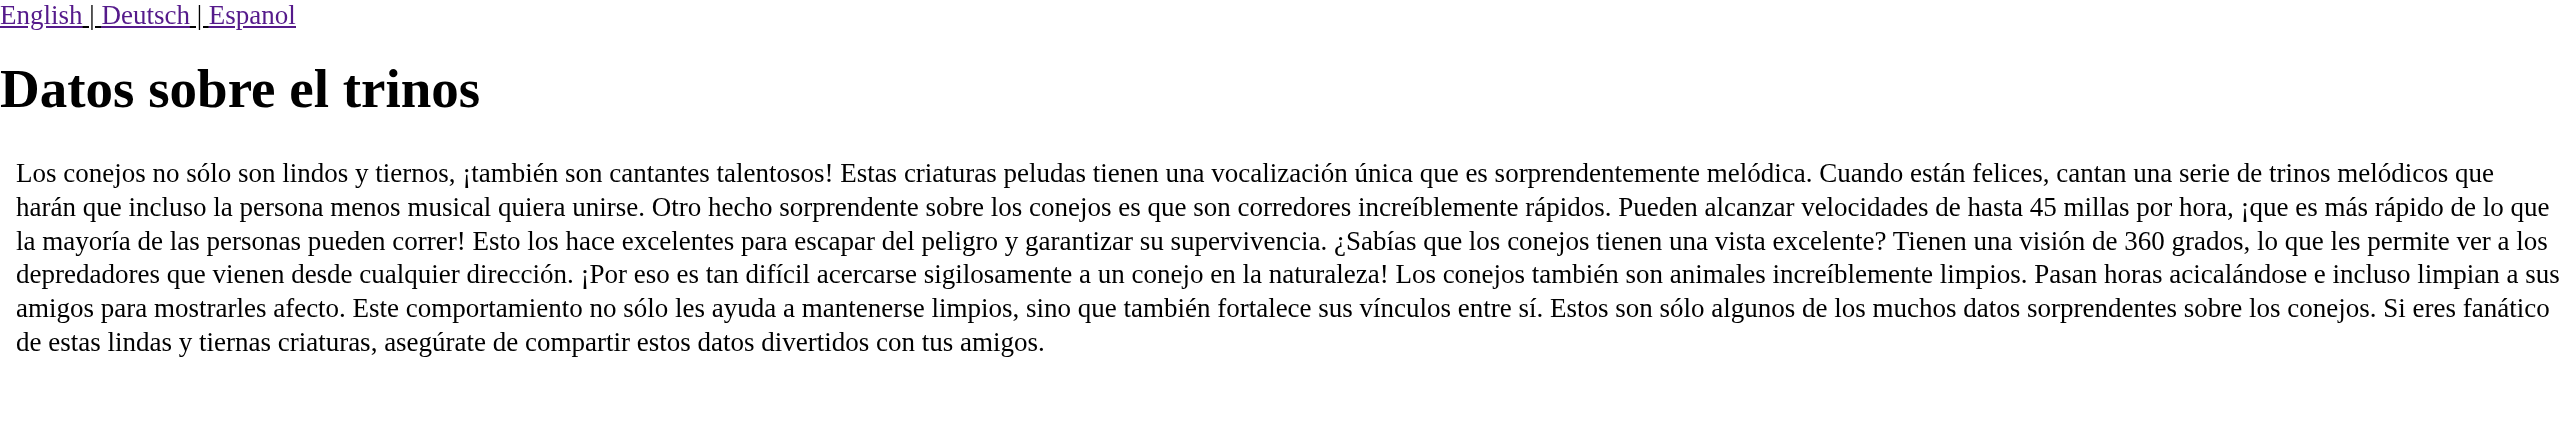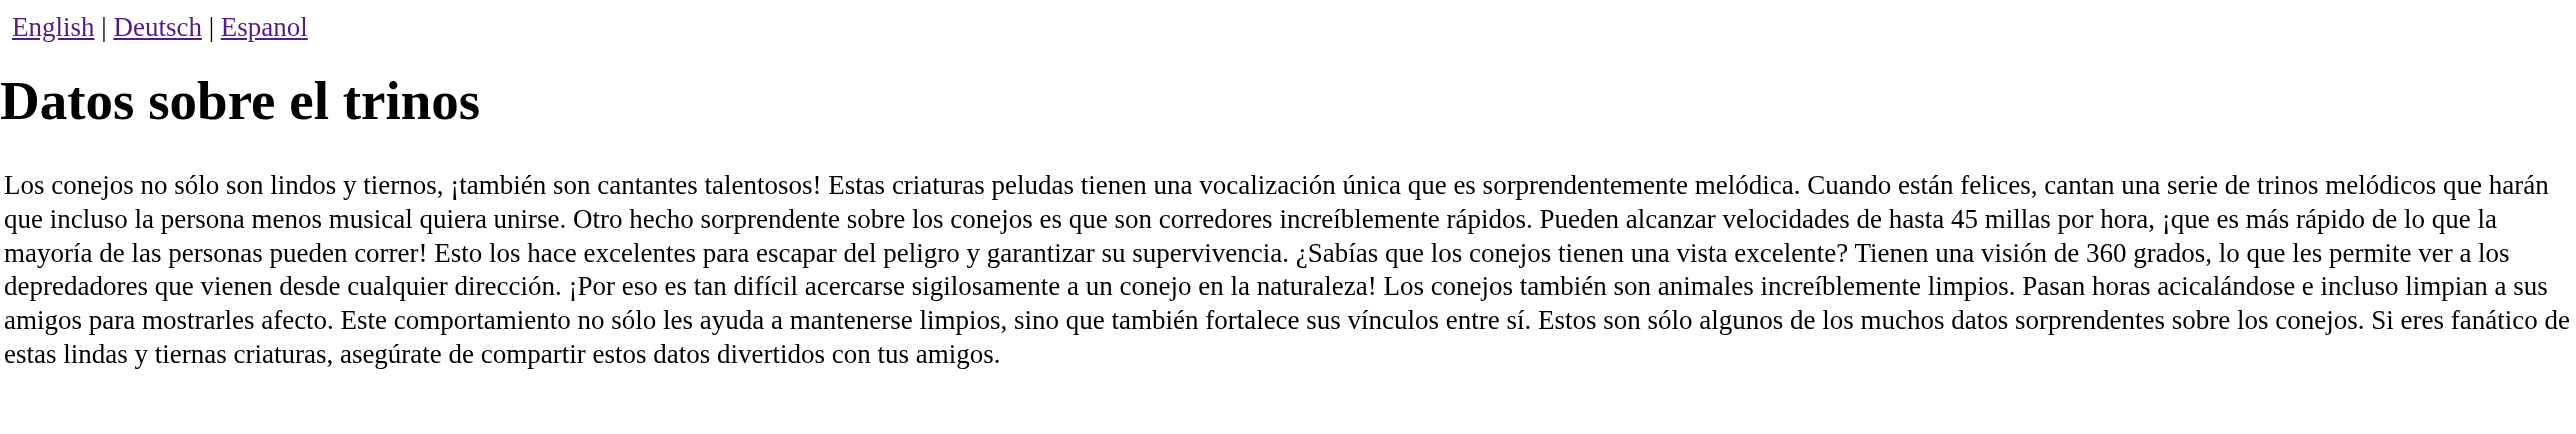--- a/index.html
+++ b/index.html
@@ -15,39 +15,40 @@
     width: 2576px;
     height: 434px;
     overflow: hidden;
     background: var(--background);
     color: var(--text-color);
     font-family: "Liberation Serif", "DejaVu Serif", serif;
     font-size: 27px;
     line-height: normal;
   }
   nav.language-nav {
-    margin: 12px;
+    margin: 0;
     line-height: 1.16;
+    text-decoration: underline;
   }
   nav.language-nav a {
     color: var(--link-color);
     text-decoration: underline;
     cursor: pointer;
   }
   .link-separator {
     color: var(--text-color);
   }
   h1.page-title {
     font-size: 55px;
     font-weight: bold;
     margin: 25.6px 0 37px 0;
     line-height: 1.15;
   }
   p.article-paragraph {
-    margin: 4px;
+    margin: 16px;
     line-height: 1.25;
     text-align: left;
   }
 </style>
 </head>
 <body>
 
 <nav class="language-nav"><a href="#">English</a><span class="link-separator"> | </span><a href="#">Deutsch</a><span class="link-separator"> | </span><a href="#">Espanol</a></nav>
 
 <h1 class="page-title">Datos sobre el trinos</h1>

